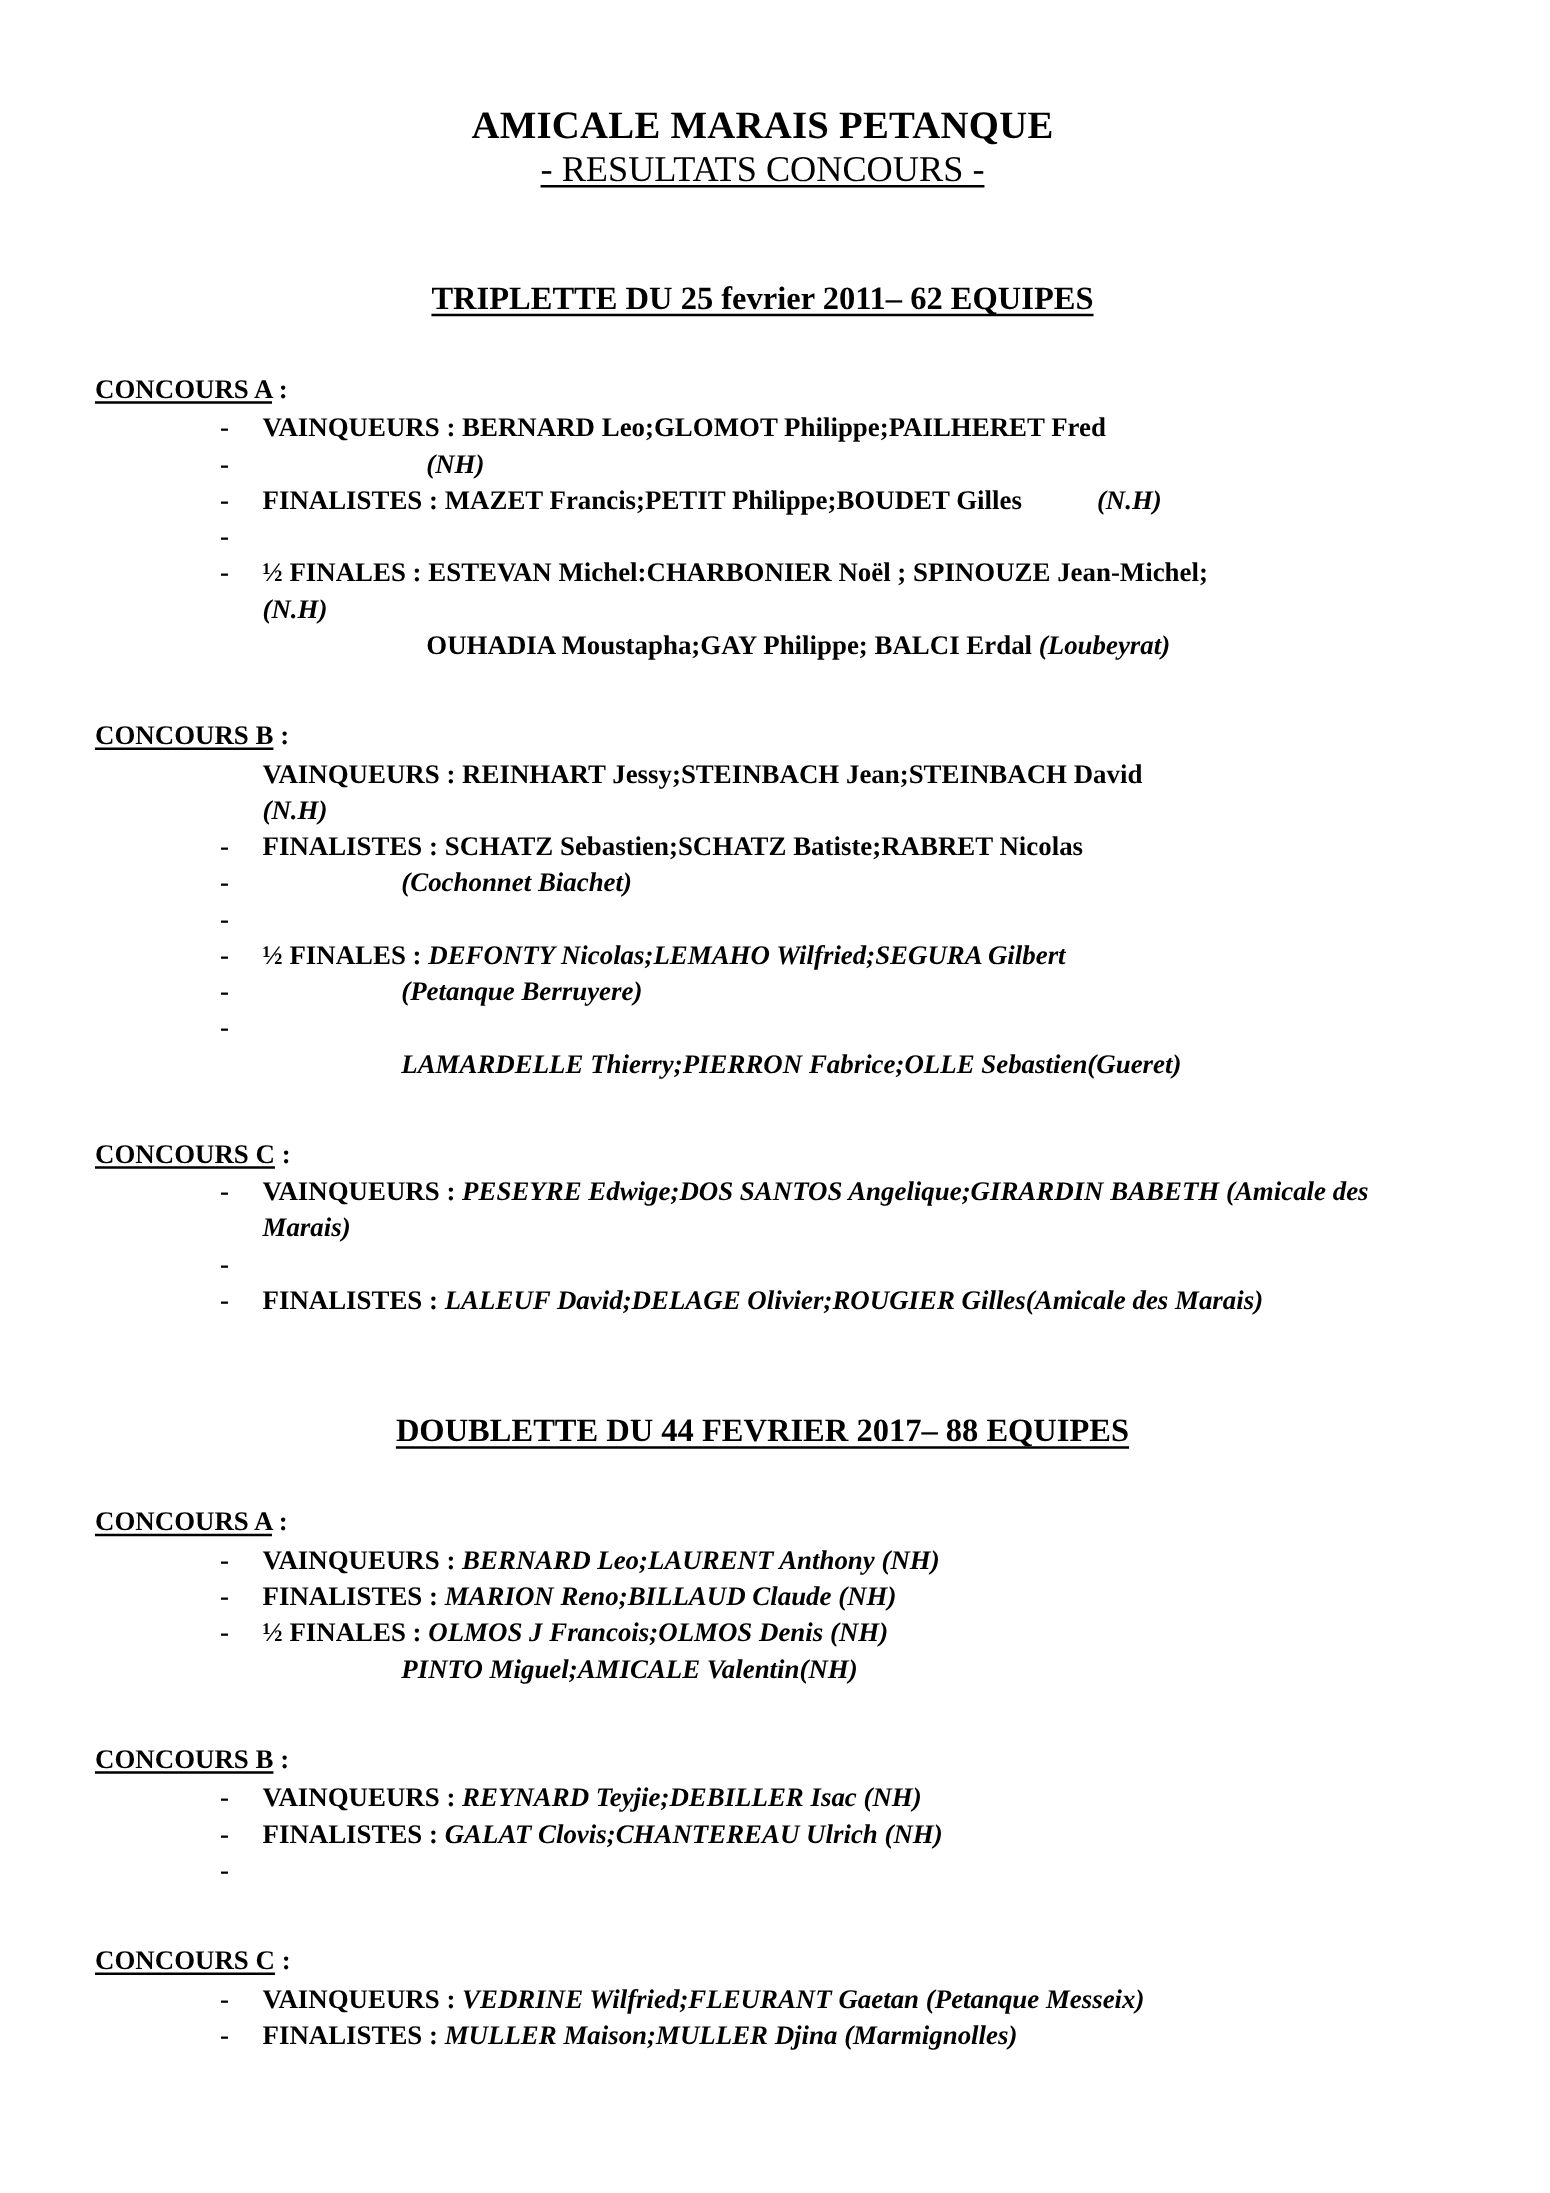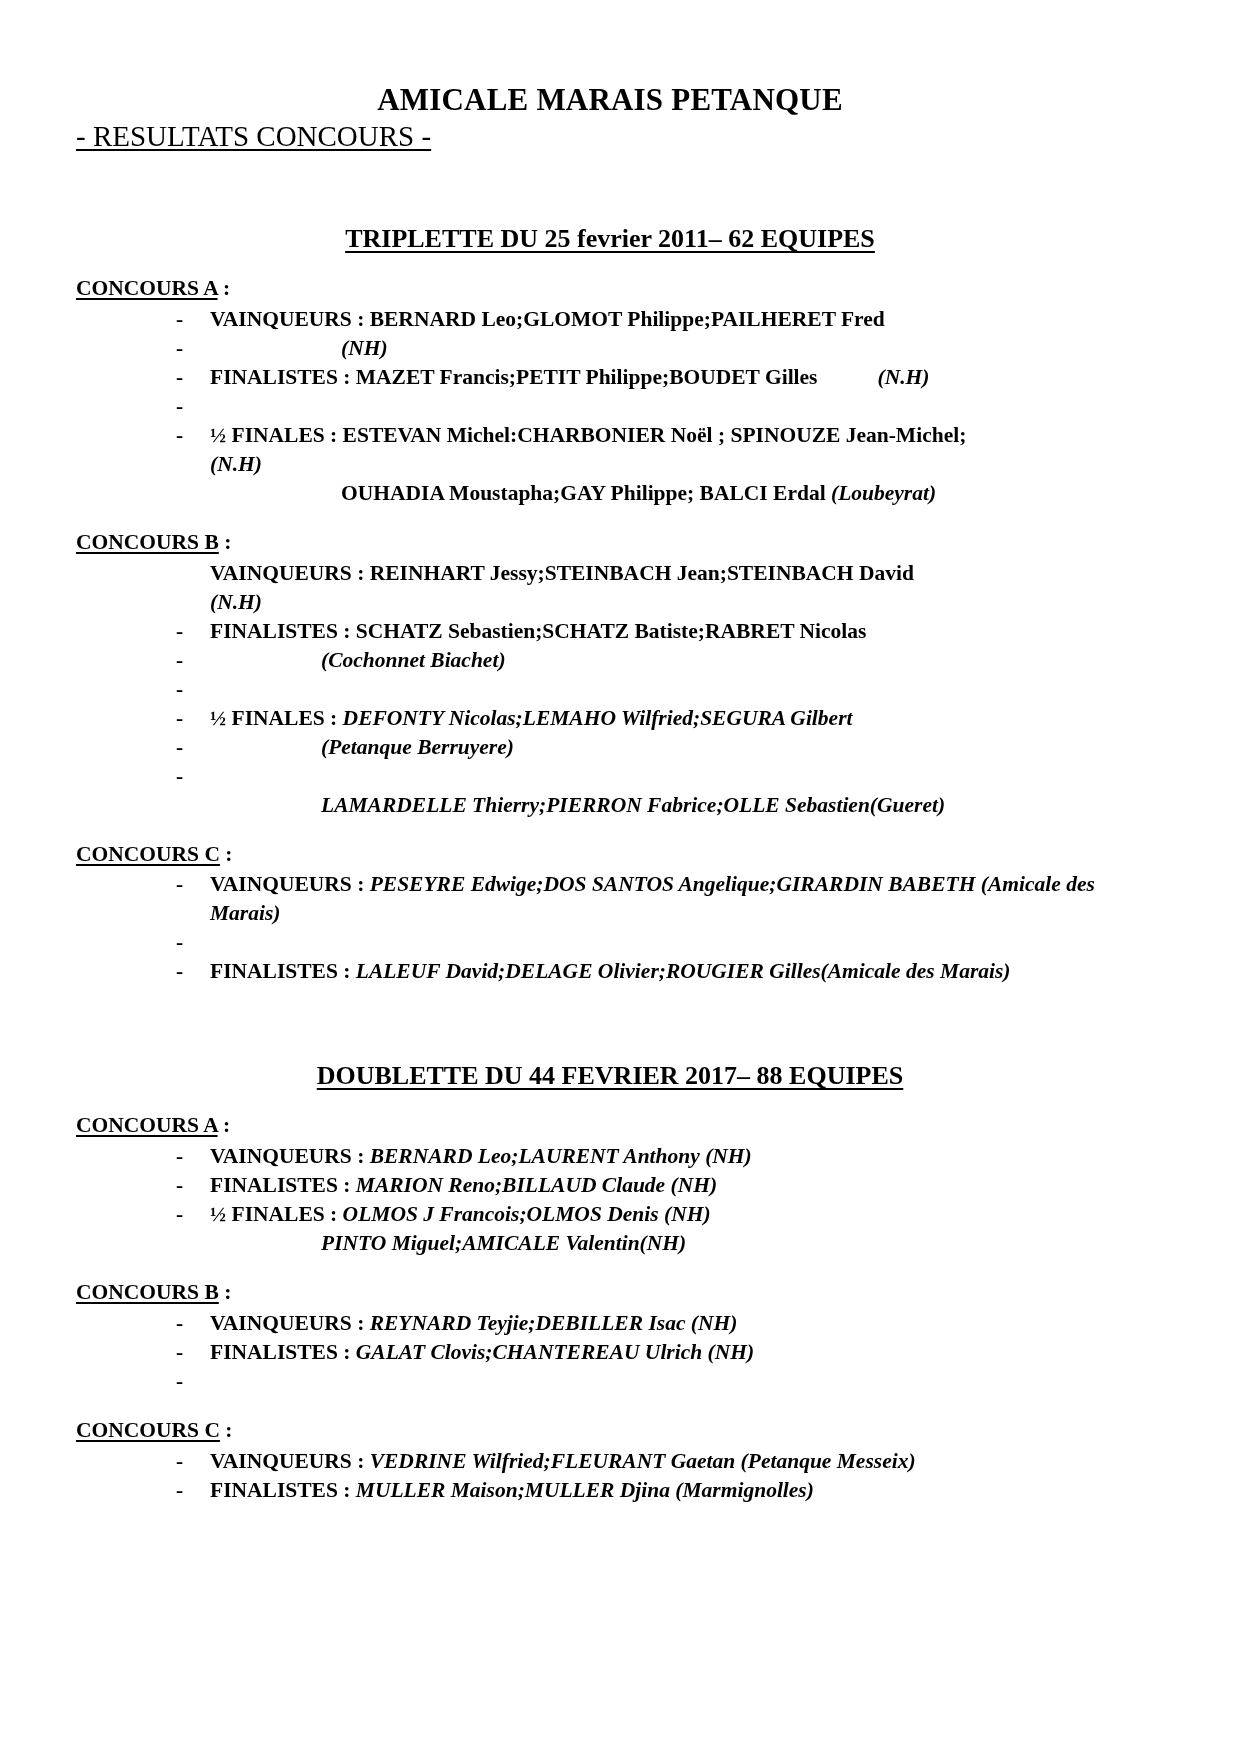--- a/index.html
+++ b/index.html
@@ -27,21 +27,21 @@
   .doc-title {
     text-align: center;
     font-size: 31px;
     font-weight: bold;
     letter-spacing: 0.2px;
     line-height: 1.18;
     margin: 0;
     padding-top: 8px;
   }
   .doc-subtitle {
-    text-align: left;
+    text-align: center;
     font-size: 29px;
     font-weight: normal;
     line-height: 1.18;
     margin: 0;
     text-decoration: underline;
     text-underline-offset: 3px;
   }
 
   .section-title {
     text-align: center;
@@ -50,21 +50,21 @@
     text-decoration: underline;
     text-underline-offset: 4px;
     margin: 0;
     line-height: 1.2;
   }
   .section-title-wrap-1 { margin-top: 70px; }
   .section-title-wrap-2 { margin-top: 74px; }
 
   
   .concours {
-    margin-top: 20px;
+    margin-top: 43px;
   }
   .concours-heading {
     font-size: 21.5px;
     font-weight: bold;
     margin: 0 0 2px 0;
     line-height: 1.34;
   }
   .concours-heading .hd-underline {
     text-decoration: underline;
     text-underline-offset: 3px;

